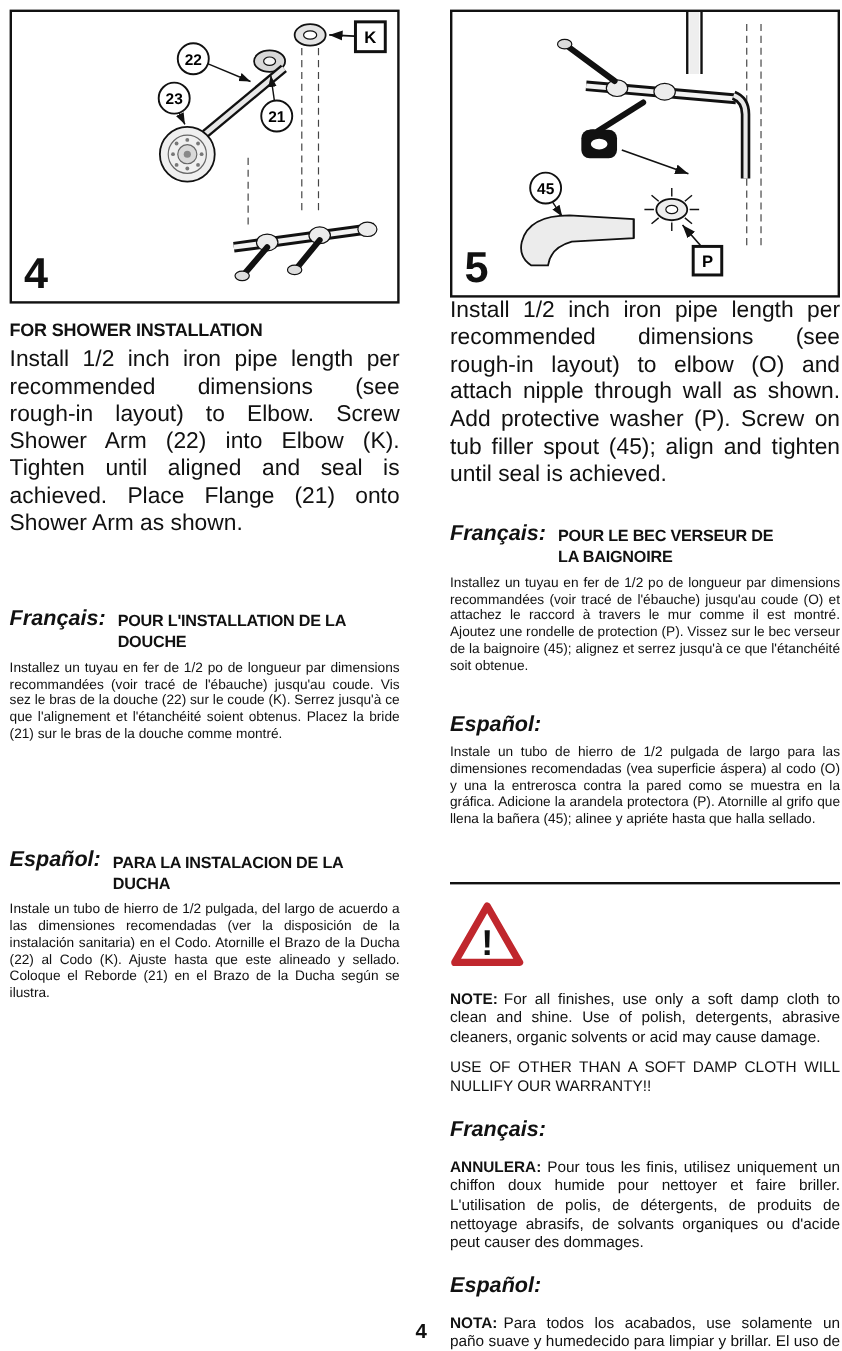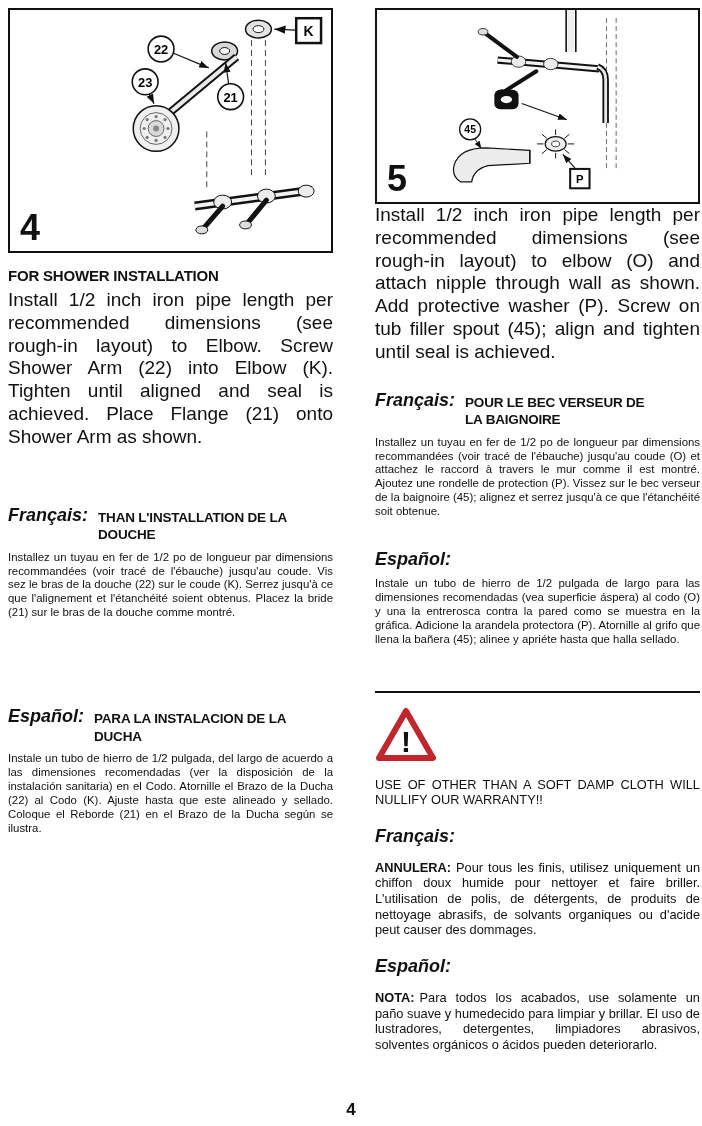--- a/index.html
+++ b/index.html
@@ -4,21 +4,21 @@
 <style>
   * { margin:0; padding:0; box-sizing:border-box; }
   html,body { background:#fff; }
   body { font-family:"Liberation Sans", sans-serif; color:#111; }
   .page { position:relative; width:702px; height:1126px; background:#fff; overflow:hidden; }
   .columns { display:flex; gap:42px; padding:8px 2px 0 8px; }
   .col { width:325px; }
 
   .figure-box { position:relative; border:2px solid #111; background:#fff; }
   .figure-box.left { height:245px; }
-  .figure-box.right { height:196px; }
+  .figure-box.right { height:240px; }
   .fig-number { position:absolute; left:10px; bottom:2px; font-size:36px; font-weight:bold; }
   .figure-box svg { display:block; width:100%; height:100%; }
 
   .sec-heading { font-weight:bold; font-size:15px; letter-spacing:-0.2px; margin:14px 0 5px; }
   .col.right .sec-heading { margin-top:18px; }
   .body-text { font-size:19px; line-height:1.2; text-align:justify; }
   .body-small { font-size:11.4px; line-height:1.22; text-align:justify; margin-top:7px; }
 
   .lang-row { display:flex; align-items:flex-start; gap:10px; }
   .lang-label { font-style:italic; font-weight:bold; font-size:18px; white-space:nowrap; }
@@ -130,21 +130,21 @@
           </g>
         </svg>
         <div class="fig-number">4</div>
       </div>
 
       <div class="sec-heading">FOR SHOWER INSTALLATION</div>
       <p class="body-text">Install 1/2 inch iron pipe length per recommended dimensions (see rough-in layout) to Elbow. Screw Shower Arm (22) into Elbow (K). Tighten until aligned and seal is achieved. Place Flange (21) onto Shower Arm as shown.</p>
 
       <div class="lang-row mt-fr-left">
         <span class="lang-label">Français:</span>
-        <span class="lang-heading">THAN L'INSTALLATION DE LA DOUCHE</span>
+        <span class="lang-heading">POUR L'INSTALLATION DE LA DOUCHE</span>
       </div>
       <p class="body-small">Installez un tuyau en fer de 1/2 po de longueur par dimensions recommandées (voir tracé de l'ébauche) jusqu'au coude.  Vis sez le bras de la douche (22) sur le coude (K).  Serrez jusqu'à ce que l'alignement et l'étanchéité soient obtenus. Placez la bride (21) sur le bras de la douche comme montré.</p>
 
       <div class="lang-row mt-es-left">
         <span class="lang-label">Español:</span>
         <span class="lang-heading">PARA LA INSTALACION DE LA DUCHA</span>
       </div>
       <p class="body-small">Instale un tubo de hierro de 1/2 pulgada, del largo de acuerdo a las dimensiones recomendadas (ver la disposición de la instalación sanitaria) en el Codo. Atornille el Brazo de la Ducha (22) al Codo (K). Ajuste hasta que este alineado y sellado.  Coloque el Reborde (21) en el Brazo de la Ducha según se ilustra.</p>
 
     </div>
@@ -243,20 +243,23 @@
 
       <div class="note-header">
         <span class="warning-icon">
           <svg width="62" height="56" viewBox="0 0 62 56">
             <path d="M31 4 L58 51 L4 51 Z" fill="#fff" stroke="#c0272d" stroke-width="6" stroke-linejoin="round"></path>
             <text x="31" y="45" font-size="30" font-weight="bold" text-anchor="middle" fill="#111">!</text>
           </svg>
         </span>
       </div>
 
+      <p class="note-body">
+        <b>NOTE:</b><span>For all finishes, use only a soft damp cloth to clean and shine.  Use of polish, detergents, abrasive cleaners, organic solvents or acid may cause damage.</span>
+      </p>
       <p class="note-warning">USE OF OTHER THAN A SOFT DAMP CLOTH WILL NULLIFY OUR WARRANTY!!</p>
 
       <div class="note-lang">Français:</div>
       <p class="note-body">
         <b>ANNULERA:</b><span>Pour tous les finis, utilisez uniquement un chiffon doux humide pour nettoyer et faire briller.  L'utilisation de polis, de détergents, de produits de nettoyage abrasifs, de solvants organiques ou d'acide peut causer des dommages.</span>
       </p>
 
       <div class="note-lang">Español:</div>
       <p class="note-body">
         <b>NOTA:</b><span>Para todos los acabados, use solamente un paño suave y humedecido para limpiar y brillar.  El uso de lustradores, detergentes, limpiadores abrasivos, solventes orgánicos o ácidos pueden deteriorarlo.</span>

